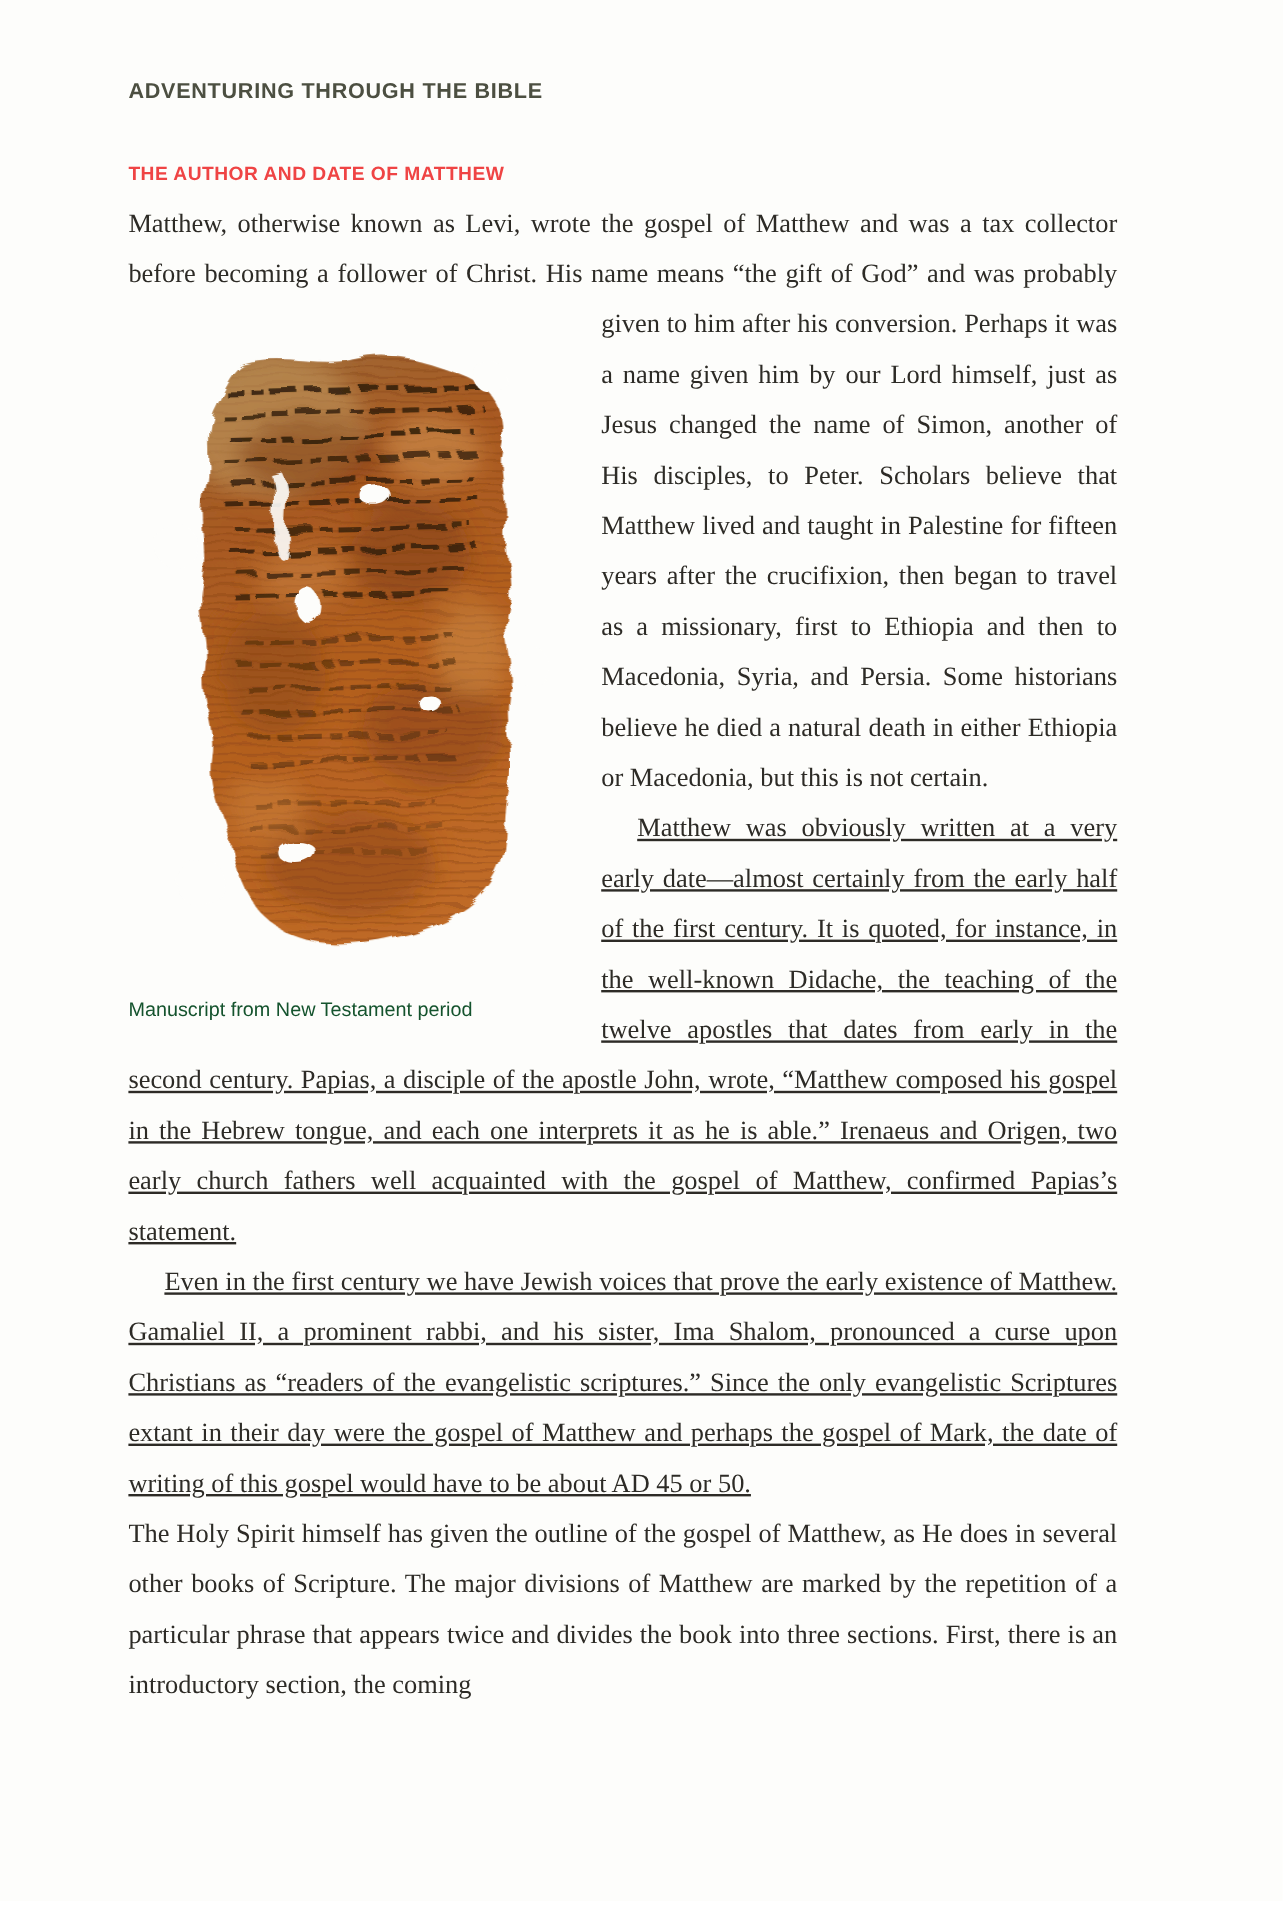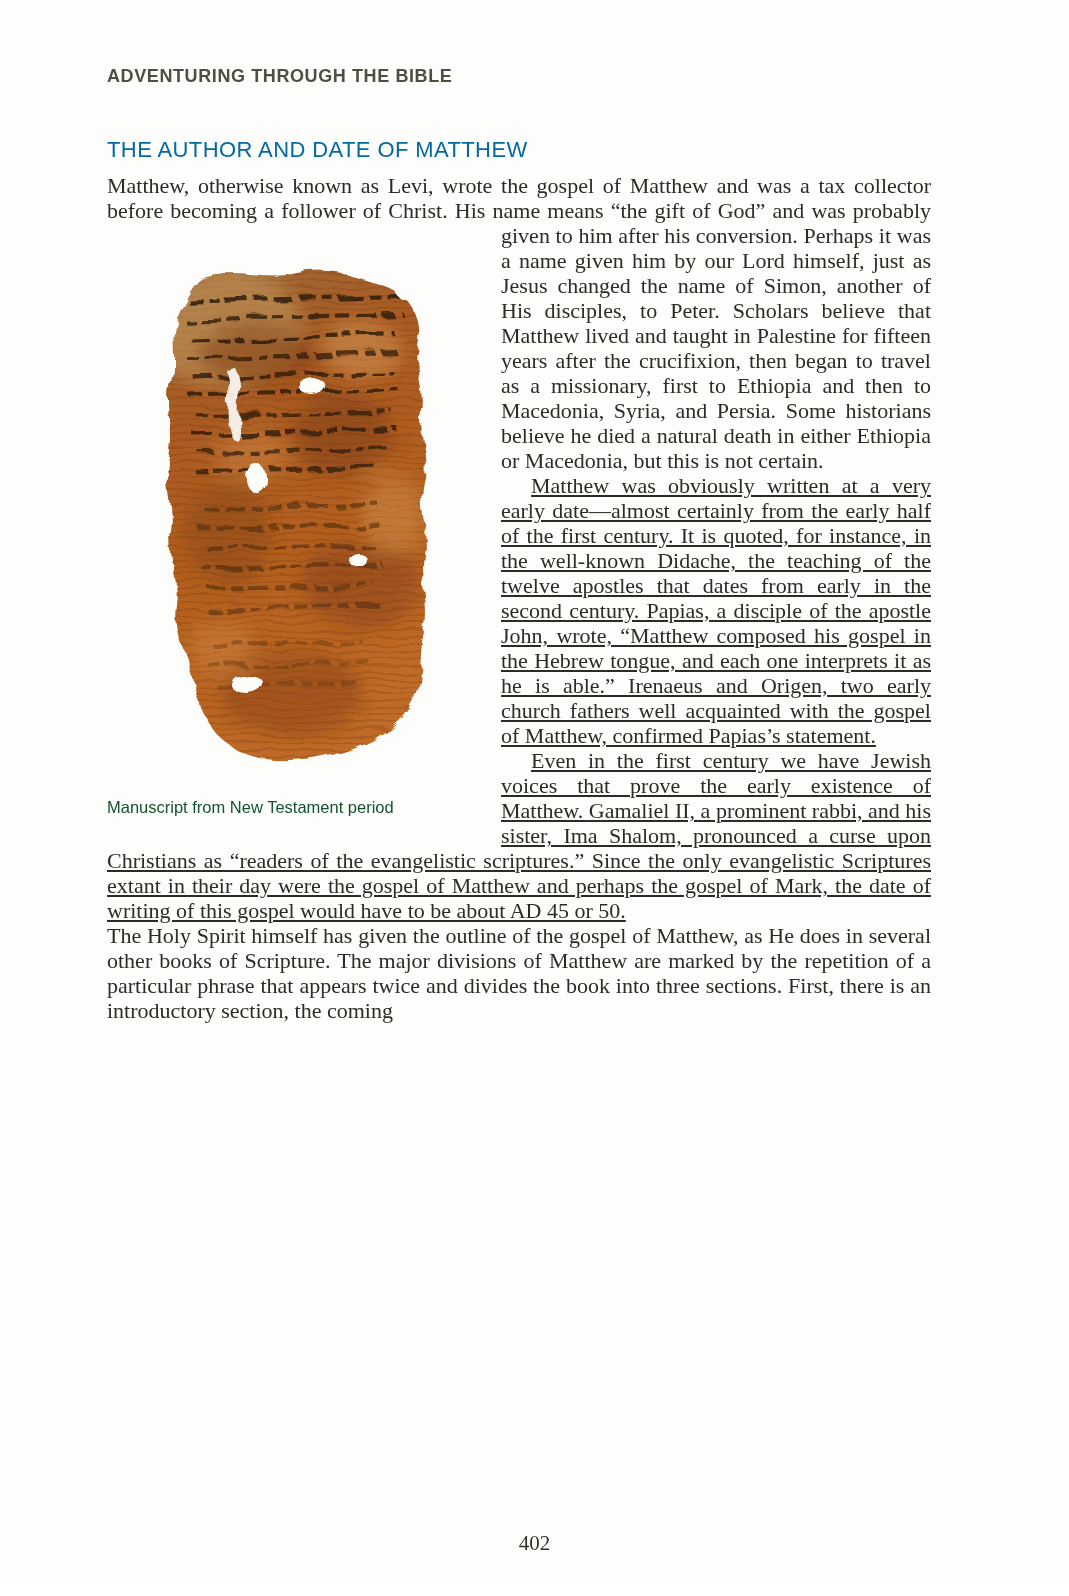--- a/index.html
+++ b/index.html
@@ -17,31 +17,31 @@
   }
   .running-header {
     font-family:"Liberation Sans", sans-serif;
     font-weight:700;
     font-size:18px;
     letter-spacing:.6px;
     color:#4c4f41;
   }
   .section-heading {
     font-family:"Liberation Sans", sans-serif;
-    font-weight:400;
-    font-size:22px;
+    font-weight:700;
+    font-size:16px;
     letter-spacing:.4px;
-    color:#0369a1;
+    color:#ef4444;
     margin-top:50px;
     margin-bottom:10px;
   }
   .section-heading.second { margin-top:34px; }
   p.body {
     font-size:22px;
-    line-height:25px;
+    line-height:42px;
     color:#2d2b26;
     text-align:justify;
   }
   p.indent { text-indent:30px;text-decoration:underline; }
   .ms-figure {
     float:left;
     display:block;
     width:368px;
     margin:6px 26px 6px 0;
   }
@@ -147,15 +147,14 @@
       </span><span>a name given him by our Lord himself, just as Jesus changed the name of Simon, another of His disciples, to Peter. Scholars believe that Matthew lived and taught in Palestine for fifteen years after the crucifixion, then began to travel as a missionary, first to Ethiopia and then to Macedonia, Syria, and Persia. Some historians believe he died a natural death in either Ethiopia or Macedonia, but this is not certain.</span>
   </p>
 
   <p class="body indent">Matthew was obviously written at a very early date—almost certainly from the early half of the first century. It is quoted, for instance, in the well-known Didache, the teaching of the twelve apostles that dates from early in the second century. Papias, a disciple of the apostle John, wrote, “Matthew composed his gospel in the Hebrew tongue, and each one interprets it as he is able.” Irenaeus and Origen, two early church fathers well acquainted with the gospel of Matthew, confirmed Papias’s statement.</p>
 
   <p class="body indent">Even in the first century we have Jewish voices that prove the early existence of Matthew. Gamaliel II, a prominent rabbi, and his sister, Ima Shalom, pronounced a curse upon Christians as “readers of the evangelistic scriptures.” Since the only evangelistic Scriptures extant in their day were the gospel of Matthew and perhaps the gospel of Mark, the date of writing of this gospel would have to be about AD 45 or 50.</p>
 
 
   <p class="body">The Holy Spirit himself has given the outline of the gospel of Matthew, as He does in several other books of Scripture. The major divisions of Matthew are marked by the repetition of a particular phrase that appears twice and divides the book into three sections. First, there is an introductory section, the coming</p>
 
-  <div class="page-number">402</div>
 
 </div>
 
 </body></html>

